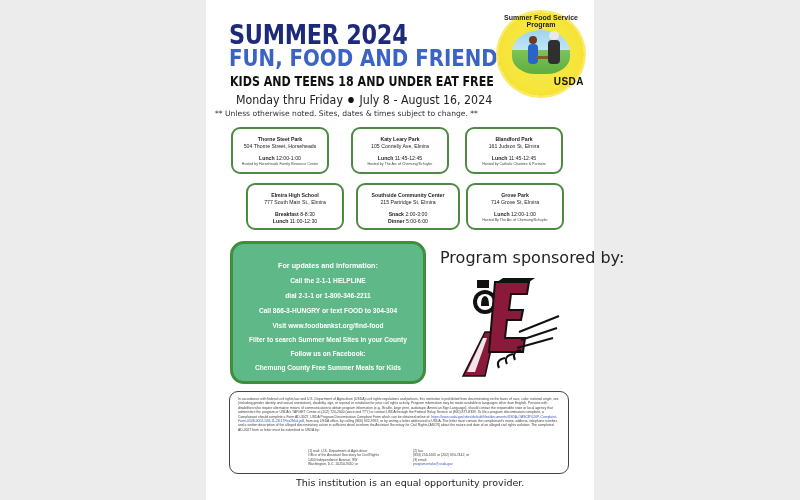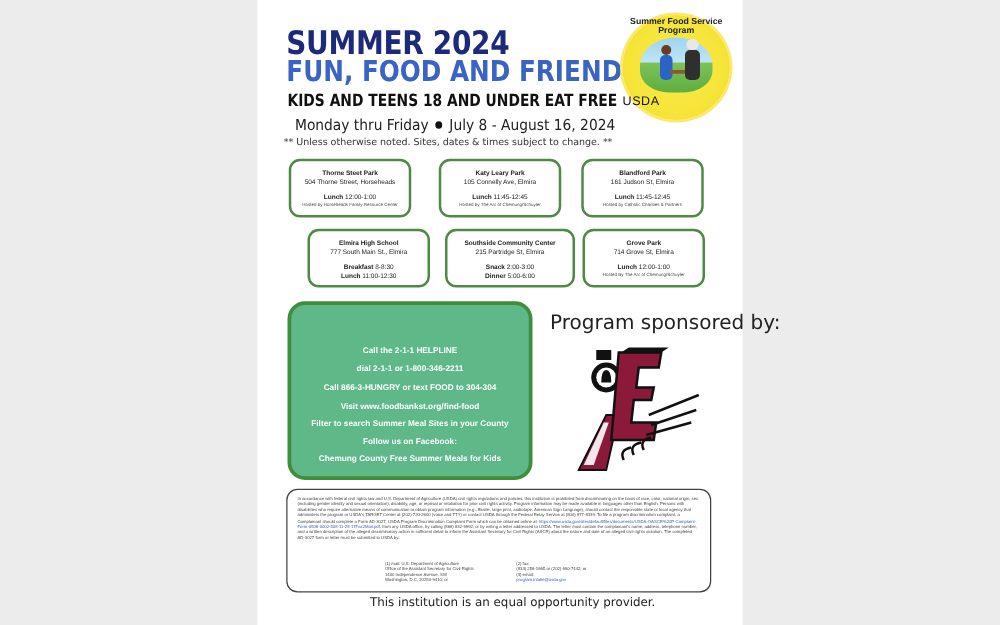--- a/index.html
+++ b/index.html
@@ -6,33 +6,33 @@
   html, body { width: 800px; height: 500px; overflow: hidden; background: #ececec; }
   body { font-family: "Liberation Sans", "DejaVu Sans", sans-serif; position: relative; }
 
   .paper { position: absolute; left: 206px; top: 0; width: 388px; height: 500px; background: #ffffff; }
 
   .title1 { position: absolute; left: 229px; top: 20px; font-size: 26px; font-weight: bold; color: #1d2a7a; letter-spacing: -0.3px; font-family: "DejaVu Sans", sans-serif; transform: scaleX(0.86); transform-origin: left; white-space: nowrap; }
   .title2 { position: absolute; left: 229px; top: 45px; font-size: 23px; font-weight: bold; color: #3a63c4; font-family: "DejaVu Sans", sans-serif; transform: scaleX(0.86); transform-origin: left; white-space: nowrap; }
   .title3 { position: absolute; left: 230px; top: 73px; font-size: 13.5px; font-weight: bold; color: #111; font-family: "DejaVu Sans", sans-serif; transform: scaleX(0.82); transform-origin: left; white-space: nowrap; }
   .dates { position: absolute; left: 236px; top: 93px; font-size: 12px; color: #222; font-family: "DejaVu Sans", sans-serif; white-space: nowrap; transform: scaleX(0.92); transform-origin: left; }
   .dates .dot { display: inline-block; width: 6px; height: 6px; background: #111; border-radius: 50%; margin: 0 6px 1px 6px; vertical-align: middle; }
-  .note { position: absolute; left: 227px; top: 109px; font-size: 7.6px; color: #333; white-space: nowrap; font-family: "DejaVu Sans", sans-serif; }
+  .note { position: absolute; left: 215px; top: 109px; font-size: 7.6px; color: #333; white-space: nowrap; font-family: "DejaVu Sans", sans-serif; }
 
   .logo { position: absolute; left: 498px; top: 12px; width: 86px; height: 84px; border-radius: 50%;
           background: radial-gradient(circle, #f7e84a 0%, #f6e53a 60%, #f0d820 100%); box-shadow: 0 0 0 2px #fbe96a; }
   .logo .inner { position: absolute; left: 14px; top: 18px; width: 58px; height: 44px; border-radius: 50% 50% 40% 40%;
           background: linear-gradient(#9fd4ef 0%, #bfe5f6 45%, #7bc35a 46%, #5fae3e 100%); }
   .logo .kid1 { position: absolute; left: 16px; top: 14px; width: 10px; height: 20px; background: #2b64c8; border-radius: 4px; }
   .logo .kid1::before { content: ""; position: absolute; left: 1px; top: -8px; width: 8px; height: 8px; border-radius: 50%; background: #6b3b22; }
   .logo .kid2 { position: absolute; left: 36px; top: 10px; width: 12px; height: 24px; background: #2f2f2f; border-radius: 4px; }
   .logo .kid2::before { content: ""; position: absolute; left: 1px; top: -9px; width: 10px; height: 9px; border-radius: 50%; background: #e8e8e8; }
   .logo .table { position: absolute; left: 24px; top: 26px; width: 14px; height: 3px; background: #8a5a2c; }
   .logo .arc { position: absolute; left: 4px; top: 2px; font-size: 7px; font-weight: bold; color: #222; width: 78px; text-align: center; }
-  .logo .usda { position: absolute; left: 0; top: 64px; width: 86px; text-align: left; font-size: 10px; font-weight: normal; color: #111; letter-spacing: 0.5px; }
+  .logo .usda { position: absolute; left: 0; top: 64px; width: 86px; text-align: right; font-size: 10px; font-weight: bold; color: #111; letter-spacing: 0.5px; }
 
   .site { position: absolute; width: 98px; height: 47px; border: 2px solid #4f8a45; border-radius: 9px; background: #fff; text-align: center; color: #222; }
   .site .name { font-size: 5.2px; font-weight: bold; margin-top: 7px; white-space: nowrap; }
   .site .addr { font-size: 5.2px; margin-top: 1px; white-space: nowrap; }
   .site .meal { font-size: 5.2px; margin-top: 6px; white-space: nowrap; }
   .site .meal b { font-weight: bold; }
   .site .meal2 { font-size: 5.2px; margin-top: 1px; white-space: nowrap; }
   .site .host { font-size: 3.6px; margin-top: 1px; white-space: nowrap; color: #444; }
 
   .info { position: absolute; left: 230px; top: 241px; width: 196px; height: 143px; background: #5eb888; border: 3px solid #3e8e3c; border-radius: 14px; color: #fff; text-align: center; }
@@ -106,20 +106,21 @@
   <div class="meal2"><b>Dinner</b> <span>5:00-6:00</span></div>
 </div>
 <div class="site" style="left:466px; top:183px;">
   <div class="name">Grove Park</div>
   <div class="addr">714 Grove St, Elmira</div>
   <div class="meal"><b>Lunch</b> <span>12:00-1:00</span></div>
   <div class="host">Hosted By The Arc of Chemung/Schuyler</div>
 </div>
 
 <div class="info">
+  <div class="line" style="top:17px; font-size:7.2px;">For updates and information:</div>
   <div class="line" style="top:33px;">Call the 2-1-1 HELPLINE</div>
   <div class="line" style="top:48px;">dial 2-1-1 or 1-800-346-2211</div>
   <div class="line" style="top:63px;">Call 866-3-HUNGRY or text FOOD to 304-304</div>
   <div class="line" style="top:78px;">Visit www.foodbankst.org/find-food</div>
   <div class="line" style="top:92px;">Filter to search Summer Meal Sites in your County</div>
   <div class="line" style="top:106px;">Follow us on Facebook:</div>
   <div class="line" style="top:120px;">Chemung County Free Summer Meals for Kids</div>
 </div>
 
 <div class="sponsor-title">Program sponsored by:</div>

